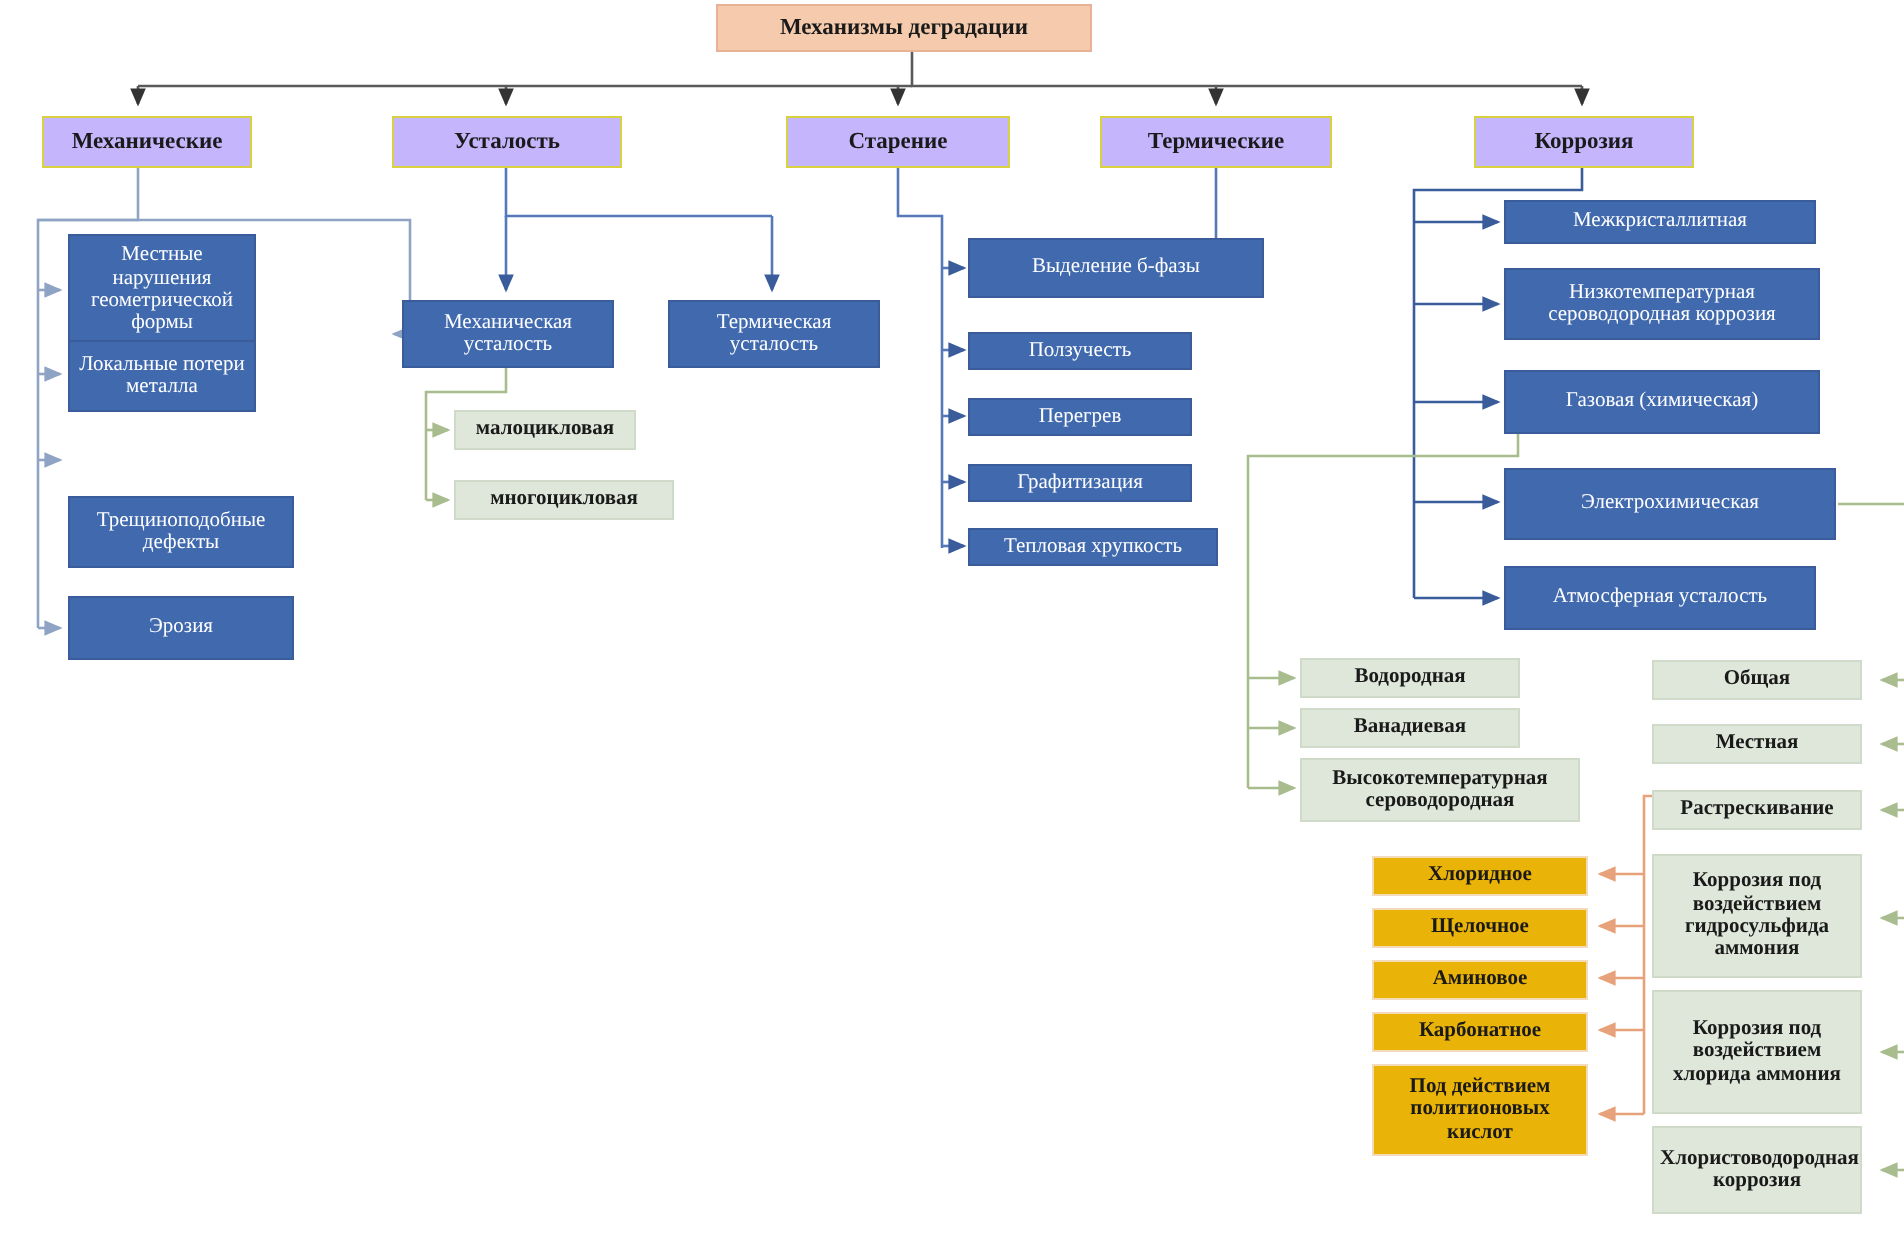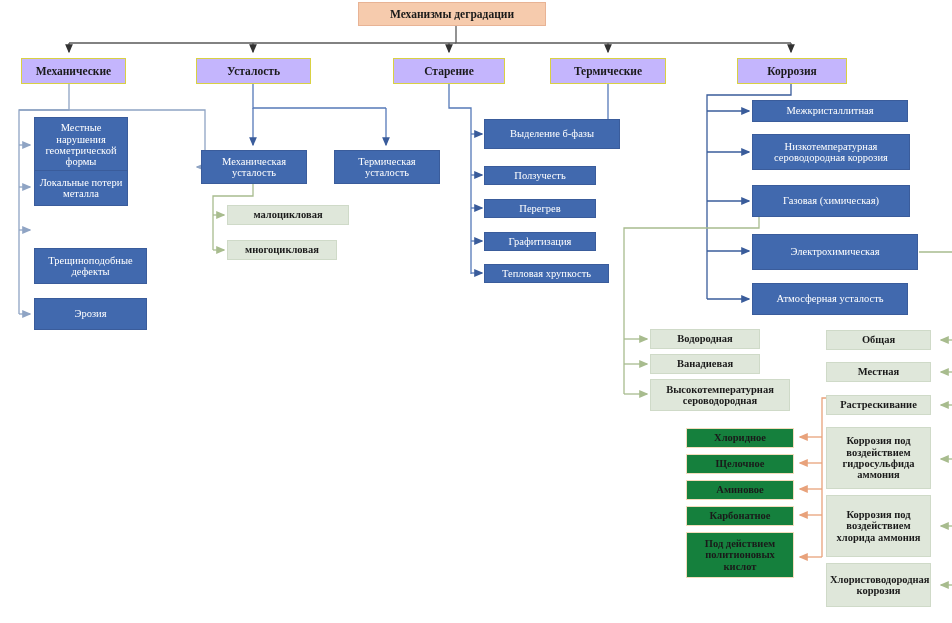--- a/index.html
+++ b/index.html
@@ -59,21 +59,21 @@
     font-size: 10.5px;
   }
   .n-green {
     background: #DFE7DA;
     border: 1px solid #CFDAC8;
     color: #1a1a1a;
     font-weight: bold;
     font-size: 10.5px;
   }
   .n-peach {
-    background: #15803d;
+    background: #eab308;
     border: 1px solid #F3DCBC;
     color: #1a1a1a;
     font-weight: bold;
     font-size: 10.5px;
   }
 </style>
 </head>
 <body>
 
 <div id="canvas">
@@ -209,28 +209,28 @@
     <span>Эрозия</span>
   </div>
 
   <div class="node n-blue" style="left:185px; top:150px; width:106px; height:34px;">
     <span>Механическая усталость</span>
   </div>
   <div class="node n-blue" style="left:318px; top:150px; width:106px; height:34px;">
     <span>Термическая усталость</span>
   </div>
 
-  <div class="node n-green" style="left:211px; top:205px; width:122px; height:20px;justify-content:center;">
+  <div class="node n-green" style="left:211px; top:205px; width:91px; height:20px;justify-content:center;">
     <span>малоцикловая</span>
   </div>
   <div class="node n-green" style="left:211px; top:240px; width:110px; height:20px;">
     <span>многоцикловая</span>
   </div>
 
-  <div class="node n-blue" style="left:468px; top:119px; width:136px; height:30px;">
+  <div class="node n-blue" style="left:468px; top:119px; width:148px; height:30px;">
     <span>Выделение б-фазы</span>
   </div>
   <div class="node n-blue" style="left:468px; top:166px; width:112px; height:19px;">
     <span>Ползучесть</span>
   </div>
   <div class="node n-blue" style="left:468px; top:199px; width:112px; height:19px;">
     <span>Перегрев</span>
   </div>
   <div class="node n-blue" style="left:468px; top:232px; width:112px; height:19px;">
     <span>Графитизация</span>

